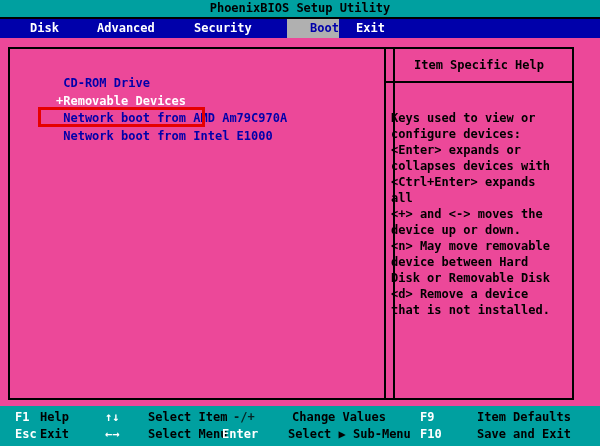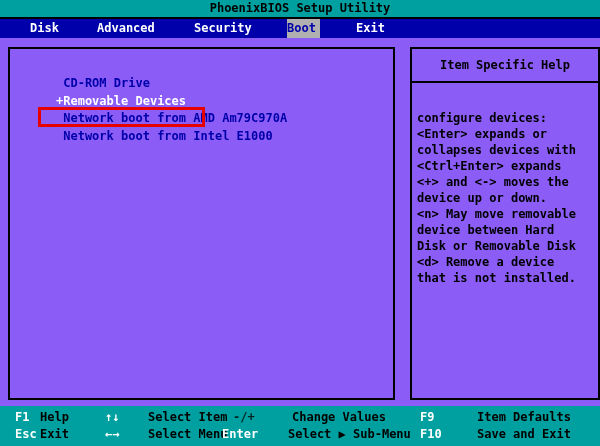--- a/index.html
+++ b/index.html
@@ -1,54 +1,54 @@
 <!DOCTYPE html>
 <html><head>
 <meta charset="utf-8">
 <style>
   html,body{margin:0;padding:0;background:#444;}
   .screen{
     position:relative;width:600px;height:446px;overflow:hidden;
-    background:#8b5cf6;
+    background:#ec4899;
     font-family:"DejaVu Sans Mono","Liberation Mono",monospace;
     font-weight:bold;font-size:12px;color:#000;
     -webkit-font-smoothing:none;
   }
   
   .titlebar{
     position:absolute;top:0;left:0;width:600px;height:17px;
     background:#00a0a0;border-bottom:2px solid #000;
     text-align:center;line-height:17px;color:#000;
   }
   
   .menubar{
     position:absolute;top:19px;left:0;width:600px;height:19px;
     background:#0000aa;color:#fff;
   }
   .menu-item{position:absolute;top:0;height:19px;line-height:19px;cursor:default;}
   .menu-item.m-main{left:30px;}
   .menu-item.m-advanced{left:97px;}
   .menu-item.m-security{left:194px;}
-  .menu-item.m-boot{left:287px;width:33px;text-align:left;background:#b0b0b0;color:#0000aa;}
+  .menu-item.m-boot{left:287px;width:52px;text-align:right;background:#b0b0b0;color:#0000aa;}
   .menu-item.m-exit{left:356px;}
   
   .list-box{
     position:absolute;left:8px;top:47px;width:383px;height:349px;
     border:2px solid #000;
   }
   .boot-items{position:absolute;left:38px;top:26px;color:#0000aa;}
   .boot-item{height:17.5px;line-height:17.5px;white-space:pre;padding-left:8px;}
   .boot-item.selected{color:#fff;}
   .red-box{
     position:absolute;left:28px;top:58px;width:161px;height:14px;
     border:3px solid #e60000;pointer-events:none;
   }
   
   .help-box{
-    position:absolute;left:410px;top:47px;width:186px;height:349px;
+    position:absolute;left:384px;top:47px;width:186px;height:349px;
     border:2px solid #000;
   }
   .help-title{height:32px;line-height:32px;text-align:center;border-bottom:2px solid #000;}
   .help-body{padding:27px 2px 0 5px;}
   .help-line{height:16px;line-height:16px;white-space:pre;}
   
   .legend{
     position:absolute;left:0;top:406px;width:600px;height:40px;
     background:#00a0a0;color:#000;padding-left:23px;
   }
@@ -83,24 +83,26 @@
       <div class="boot-item selected">+Removable Devices</div>
       <div class="boot-item"> Network boot from AMD Am79C970A</div>
       <div class="boot-item"> Network boot from Intel E1000</div>
     </div>
     <div class="red-box"></div>
   </div>
 
   <div class="help-box">
     <div class="help-title">Item Specific Help</div>
     <div class="help-body">
+      <div class="help-line">Keys used to view or</div>
       <div class="help-line">configure devices:</div>
       <div class="help-line">&lt;Enter&gt; expands or</div>
       <div class="help-line">collapses devices with</div>
       <div class="help-line">&lt;Ctrl+Enter&gt; expands</div>
+      <div class="help-line">all</div>
       <div class="help-line">&lt;+&gt; and &lt;-&gt; moves the</div>
       <div class="help-line">device up or down.</div>
       <div class="help-line">&lt;n&gt; May move removable</div>
       <div class="help-line">device between Hard</div>
       <div class="help-line">Disk or Removable Disk</div>
       <div class="help-line">&lt;d&gt; Remove a device</div>
       <div class="help-line">that is not installed.</div>
     </div>
   </div>
 

